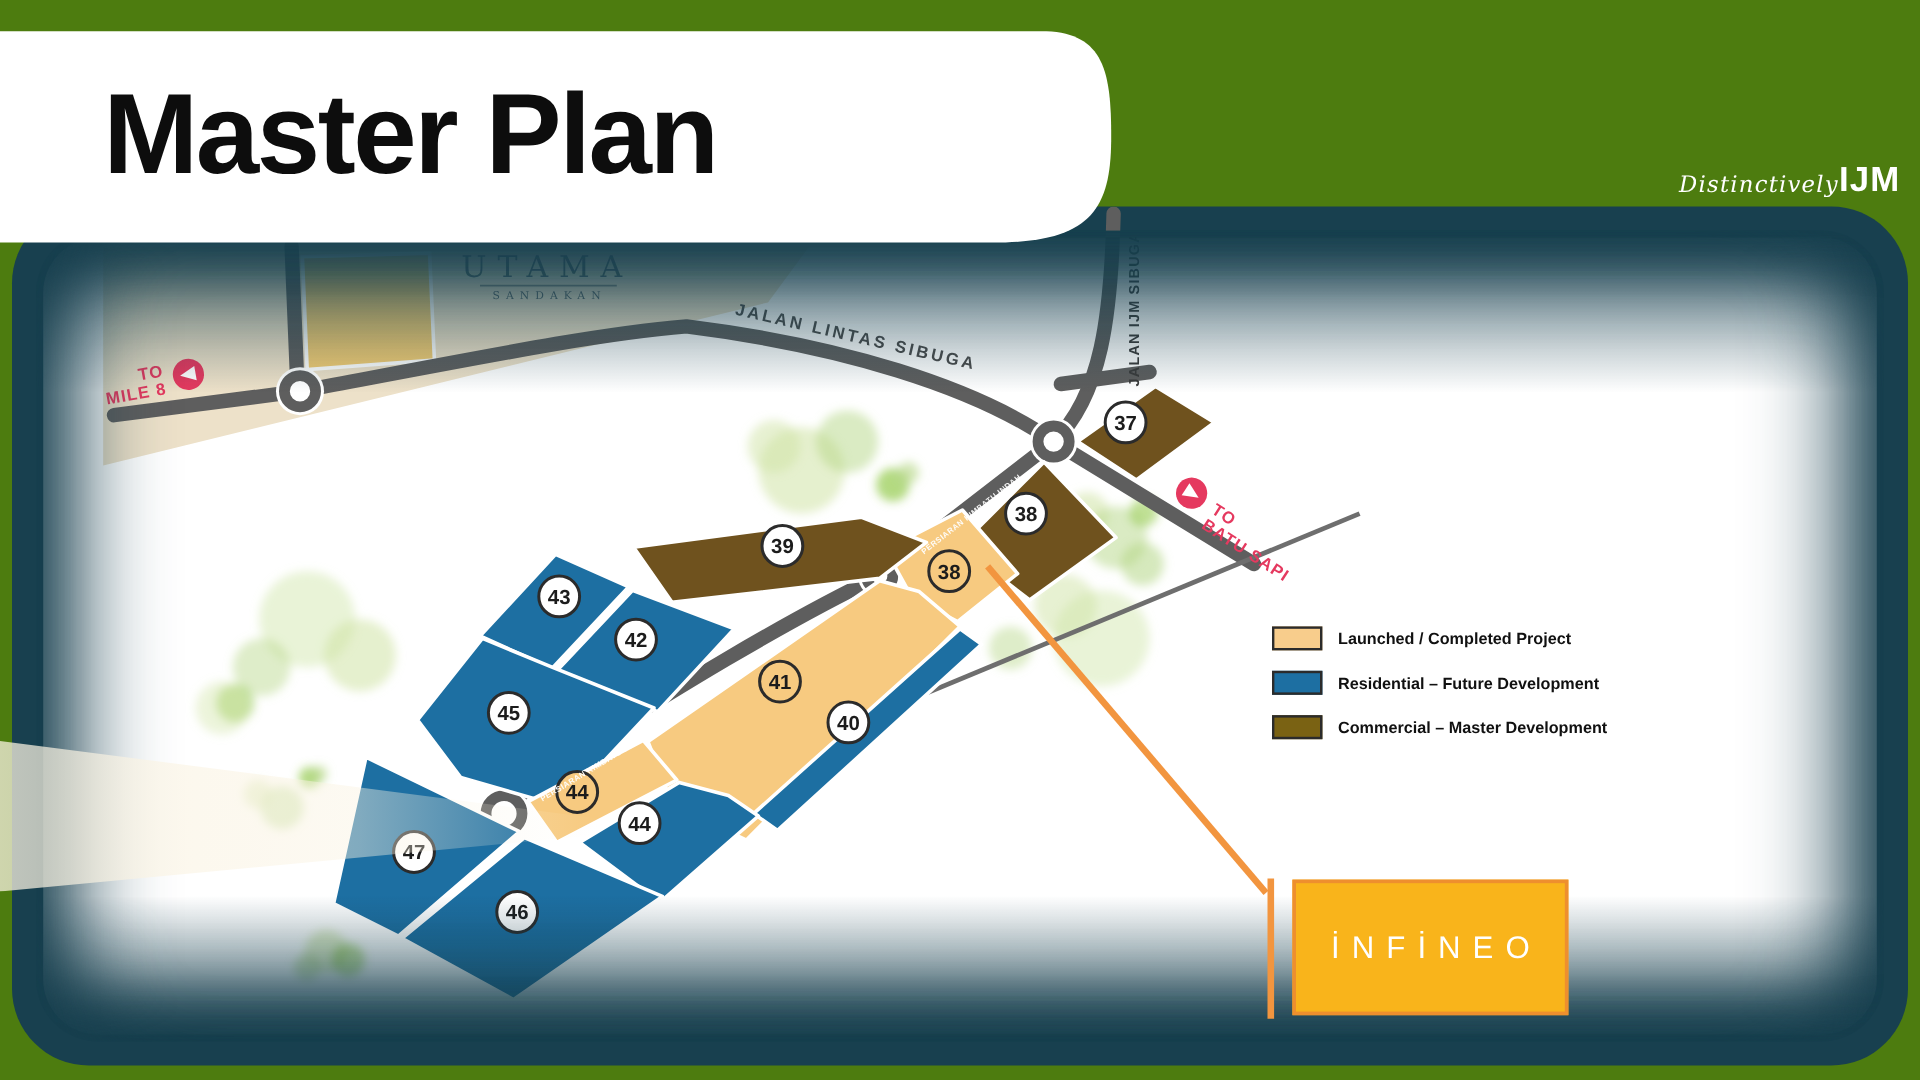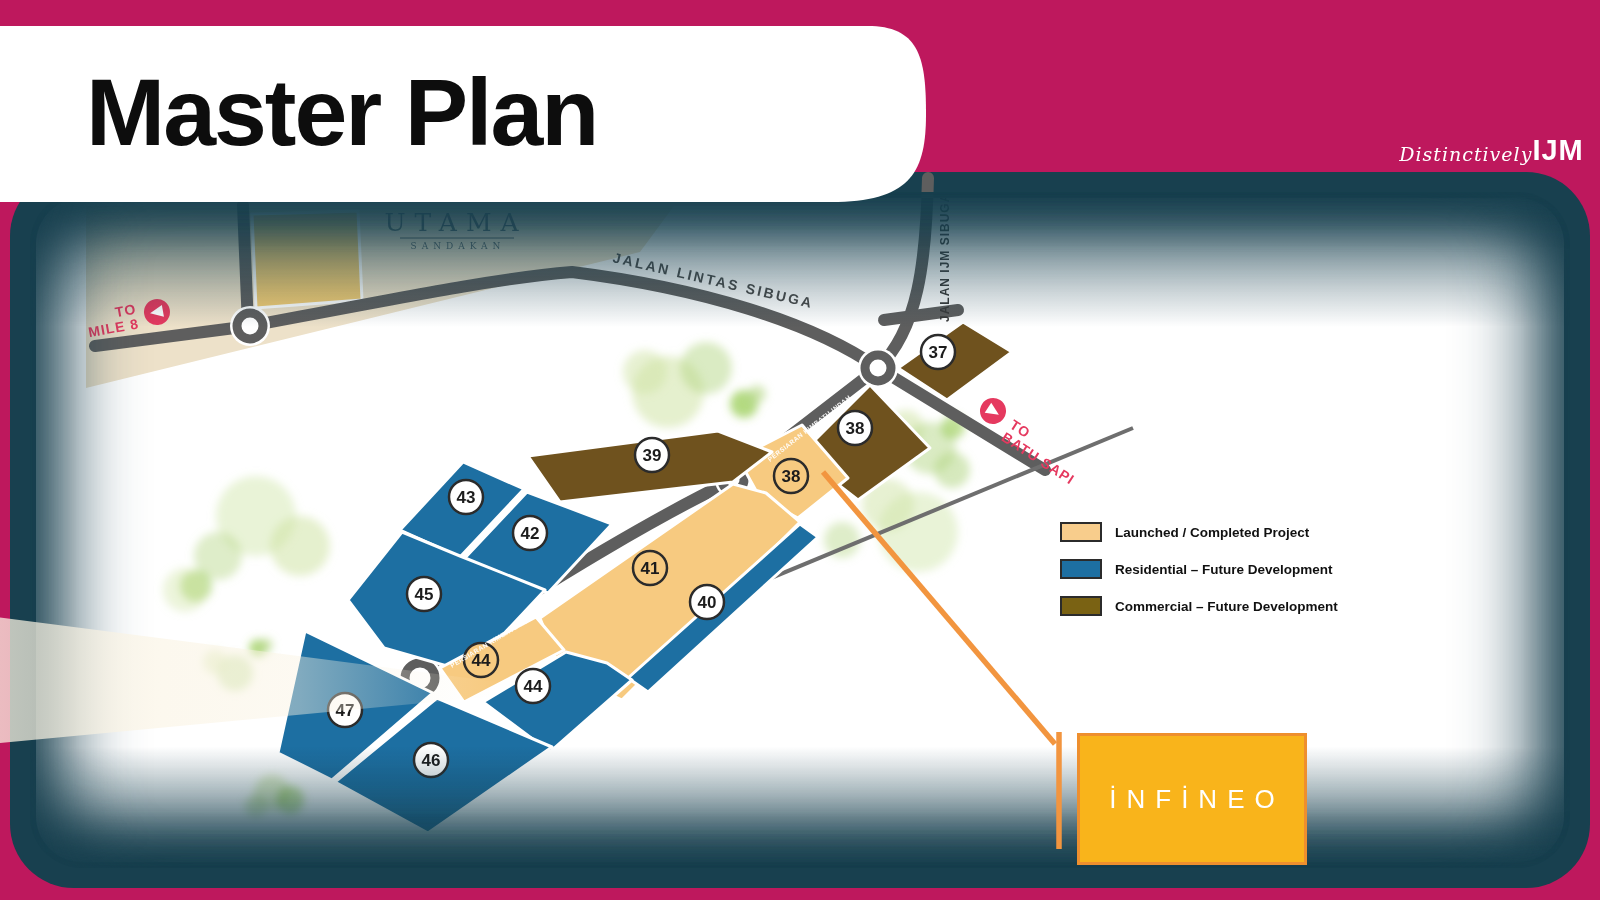--- a/index.html
+++ b/index.html
@@ -1,18 +1,18 @@
 <!DOCTYPE html>
 <html><head>
 <meta charset="utf-8">
 <style>
   html,body{margin:0;padding:0;}
   .slide{
     position:relative; width:1600px; height:900px; overflow:hidden;
-    background:#be185d; font-family:"Liberation Sans", sans-serif;
+    background:#4d7c0f; font-family:"Liberation Sans", sans-serif;
   }
   
   .band-svg{position:absolute;left:0;top:0;z-index:30;}
   .page-title{
     position:absolute; left:86px; top:58px; z-index:31; margin:0;
     font-size:95px; font-weight:bold; color:#0d0d0d; letter-spacing:-2px;
   }
   .ijm-box{
     position:absolute; left:1415px; top:0; width:153px; height:165px; z-index:31;
     display:flex; flex-direction:row; align-items:flex-end; justify-content:center;
@@ -44,21 +44,21 @@
     background:linear-gradient(90deg, rgba(250,243,226,.75), rgba(250,243,226,.45) 60%, rgba(250,243,226,0));
   }
   
   .legend{position:absolute; left:1060px; top:522px; z-index:25;}
   .legend-row{display:flex; align-items:center; margin-bottom:17px;}
   .legend-swatch{width:42px; height:20px; border:2px solid #2b2b2b; box-sizing:border-box; flex:none;}
   .legend-label{margin-left:13px; font-size:13.5px; font-weight:bold; color:#111; white-space:nowrap;}
   
   .callout-svg{position:absolute; left:0; top:0; z-index:24; pointer-events:none;}
   .infineo-box{
-    position:absolute; left:1077px; top:733px; width:230px; height:132px; z-index:26;
+    position:absolute; left:1077px; top:733px; width:230px; height:113px; z-index:26;
     background:#F9B41B; border:3px solid #EE8F2E; box-sizing:border-box;
     display:flex; align-items:center; justify-content:center;
   }
   .infineo-text{
     color:#fff; font-size:26px; letter-spacing:10px; font-weight:normal;
     text-indent:10px; white-space:nowrap;
   }
 </style>
 </head>
 <body>
@@ -194,21 +194,21 @@
     <div class="legend-row">
       <span class="legend-swatch" style="background: rgb(248, 205, 140);"></span>
       <span class="legend-label">Launched / Completed Project</span>
     </div>
     <div class="legend-row">
       <span class="legend-swatch" style="background: rgb(29, 111, 162);"></span>
       <span class="legend-label">Residential – Future Development</span>
     </div>
     <div class="legend-row">
       <span class="legend-swatch" style="background: rgb(122, 98, 19);"></span>
-      <span class="legend-label">Commercial – Future Development</span>
+      <span class="legend-label">Commercial – Master Development</span>
     </div>
   </div>
 
   <svg class="callout-svg" width="1600" height="900" viewBox="0 0 1600 900">
     <line x1="823" y1="472" x2="1055" y2="744" stroke="#F2953F" stroke-width="5.5"></line>
     <line x1="1059" y1="732" x2="1059" y2="849" stroke="#F2953F" stroke-width="5.5"></line>
   </svg>
   <div class="infineo-box">
     <span class="infineo-text">İNFİNEO</span>
   </div>

